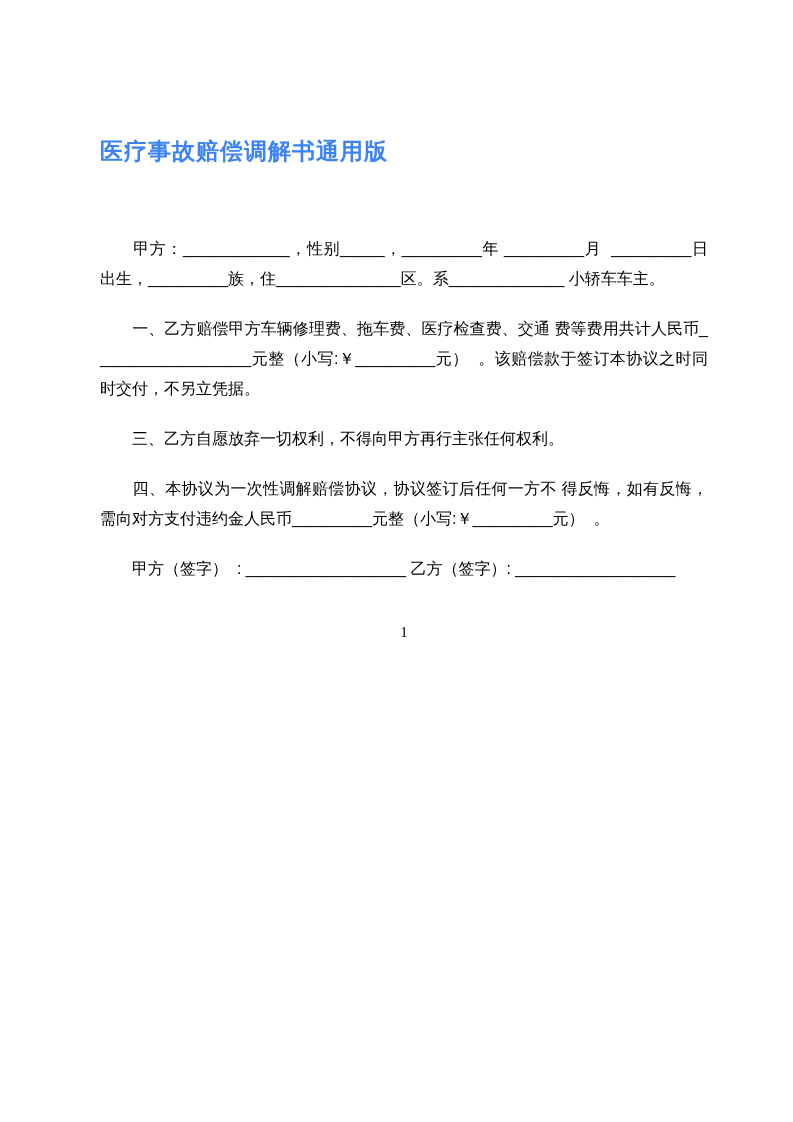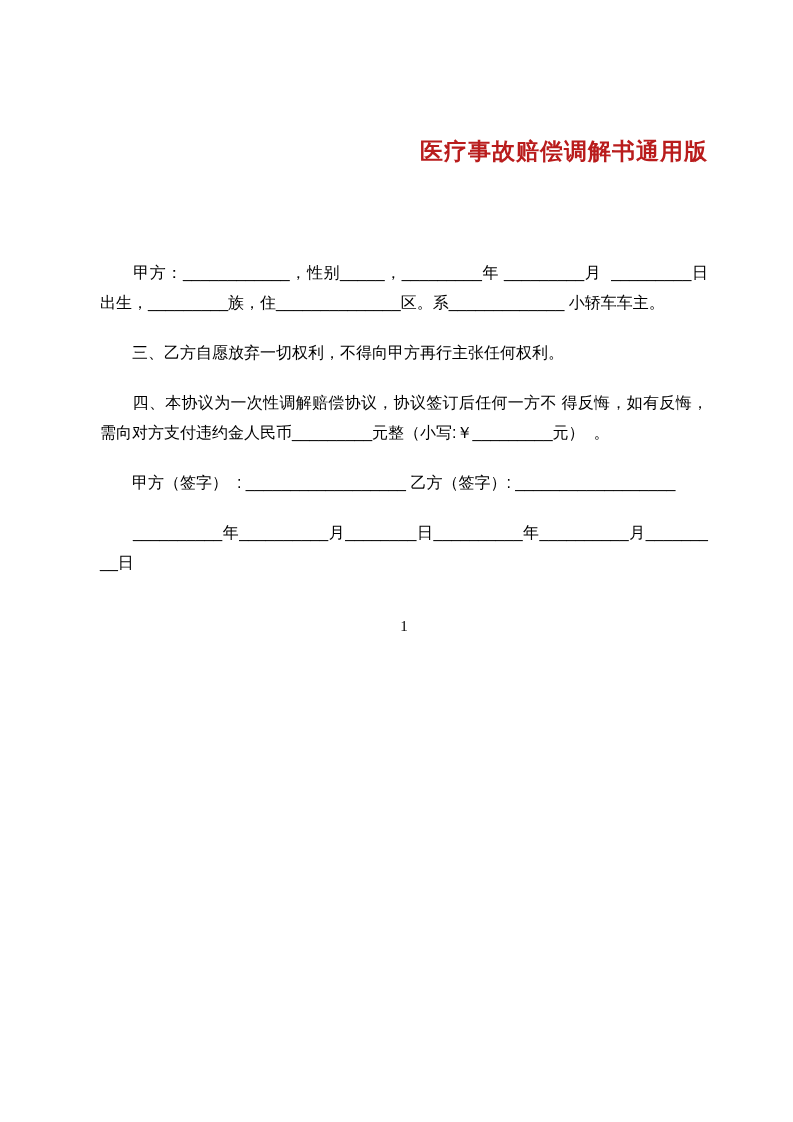--- a/index.html
+++ b/index.html
@@ -13,27 +13,27 @@
     height: 1122px;
     margin: 0 auto;
     background: #ffffff;
     box-sizing: border-box;
     padding: 136px 85px 0 100px;
     font-family: "Liberation Sans", sans-serif;
     color: #000000;
     overflow: hidden;
   }
   .doc-title {
-    margin: 0 0 92px 0;
-    text-align: right;
+    margin: 0 0 68px 0;
+    text-align: left;
     font-size: 23px;
     font-weight: 700;
     line-height: 30px;
     letter-spacing: 1px;
-    color: #b91c1c;
+    color: #3b82f6;
   }
   .para {
     margin: 0 0 20px 0;
     font-size: 16px;
     font-weight: 400;
     line-height: 30px;
     text-align: justify;
     white-space: pre-wrap;
     word-break: break-all;
     color: #000000;
@@ -51,26 +51,26 @@
 <body>
 
 <div class="page">
 
   <h1 class="doc-title">医疗事故赔偿调解书通用版</h1>
 
   <p class="para">　　甲方：____________，性别_____，_________年 _________月  _________日出生，_________族，住______________区。系_____________ 小轿车车主。</p>
 
 
 
+  <p class="para">　　一、乙方赔偿甲方车辆修理费、拖车费、医疗检查费、交通 费等费用共计人民币__________________元整（小写:￥_________元）  。该赔偿款于签订本协议之时同时交付，不另立凭据。</p>
 
 
   <p class="para">　　三、乙方自愿放弃一切权利，不得向甲方再行主张任何权利。</p>
 
   <p class="para">　　四、本协议为一次性调解赔偿协议，协议签订后任何一方不 得反悔，如有反悔，需向对方支付违约金人民币_________元整（小写:￥_________元）  。</p>
 
 
   <p class="para">　　甲方（签字）  : __________________ 乙方（签字）: __________________</p>
 
-  <p class="para">　　__________年__________月________日__________年__________月_________日</p>
 
   <div class="page-number">1</div>
 
 </div>
 
 </body></html>

